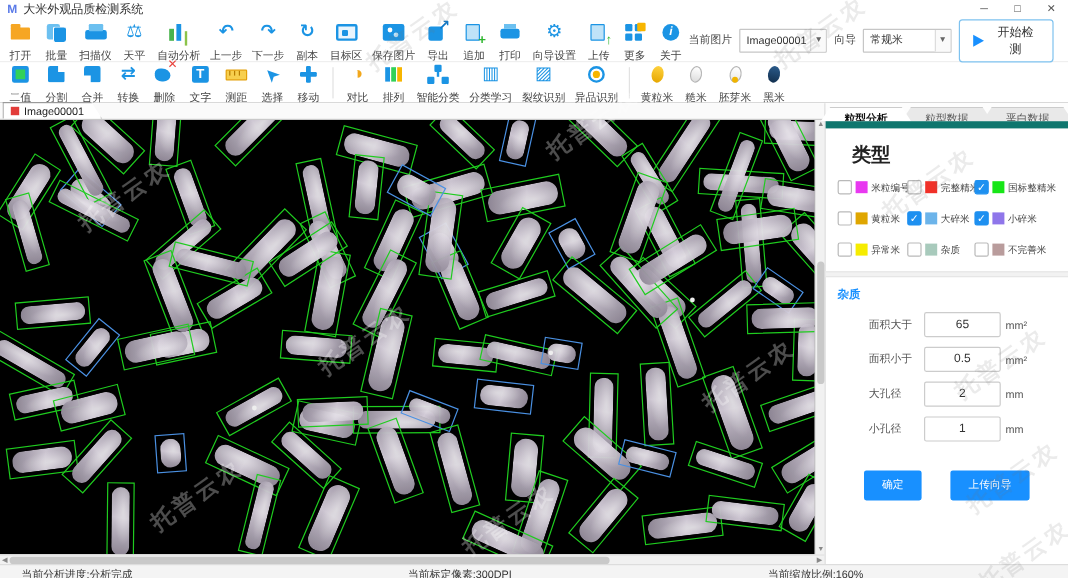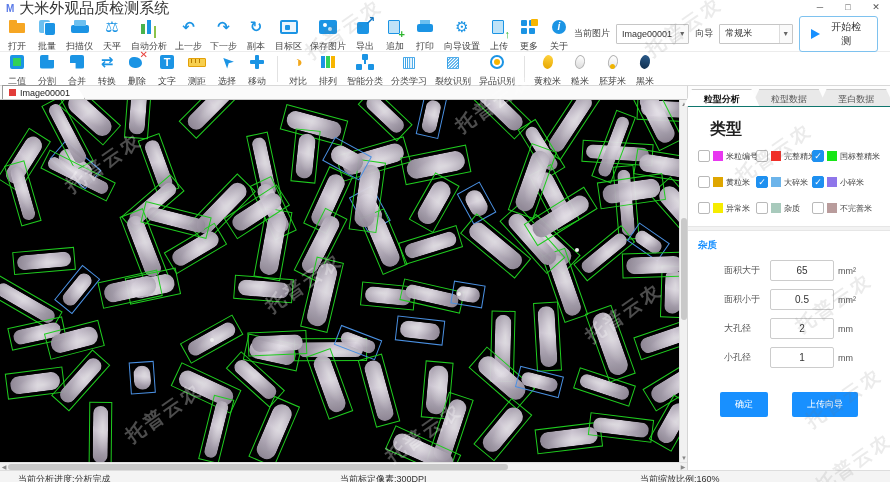--- a/index.html
+++ b/index.html
@@ -2,21 +2,21 @@
 <html><head>
 <meta charset="utf-8">
 <style>
   *{box-sizing:border-box;margin:0;padding:0}
   html,body{width:890px;height:482px;overflow:hidden}
   body{font-family:"Liberation Sans","DejaVu Sans",sans-serif;font-size:9px;color:#333;background:#fff;position:relative}
 
   
   .titlebar{height:16px;display:flex;align-items:center;padding-left:6px;gap:5px;background:#fff}
   .logo{color:#5b7be8;font-weight:bold;font-size:10px}
-  .win-title{color:#333;font-size:15px}
+  .win-title{color:#333;font-size:10px}
   .win-controls{margin-left:auto;display:flex}
   .win-btn{width:28px;height:16px;text-align:center;line-height:15px;color:#555;font-size:9px;cursor:default}
 
   
   .toolbar1{height:36px;display:flex;align-items:center;padding:0 2px;border-bottom:1px solid #ececec;background:#fff}
   .toolbar2{height:34px;display:flex;align-items:center;padding:0 2px;border-bottom:1px solid #d9d9d9;background:#fff}
   .tb-item{display:flex;flex-direction:column;align-items:center;justify-content:space-between;padding:0 4px;height:34px;cursor:default}
   .tb-item .lbl{font-size:9px;color:#444;line-height:10px;white-space:nowrap;margin-top:1px}
   .tb-sep{width:1px;height:26px;background:#e2e2e2;margin:0 5px}
   .tb-controls{margin-left:auto;display:flex;align-items:center;gap:6px;padding-right:10px}
@@ -93,21 +93,21 @@
     background:radial-gradient(ellipse at 35% 35%,rgba(255,255,255,.5),rgba(255,255,255,0) 55%),linear-gradient(100deg,#a79fae,#d2cbd7 45%,#8f8796)}
   .speck{position:absolute;background:#eee;border-radius:50%}
   .vscroll{width:8px;background:#f1f1f1;position:relative;border-left:1px solid #e0e0e0}
   .vthumb{position:absolute;left:1px;width:6px;top:118px;height:102px;background:#c9c9c9;border-radius:3px}
   .sarrow{position:absolute;width:8px;height:8px;color:#888;font-size:6px;line-height:8px;text-align:center}
   .hscroll{height:8px;background:#f1f1f1;position:relative;border-top:1px solid #e0e0e0}
   .hthumb{position:absolute;top:1px;height:6px;left:8px;width:500px;background:#c9c9c9;border-radius:3px}
 
   
   .panel{flex:1;border-left:1px solid #d5d5d5;background:#fff;display:flex;flex-direction:column}
-  .panel-tabs{display:flex;height:21px;padding-top:3px;background:#fdfdfd;border-bottom:1px solid #0f766e}
+  .panel-tabs{display:flex;height:21px;padding-top:3px;background:#fdfdfd;border-bottom:6px solid #0f766e}
   .ptab{flex:1;text-align:center;line-height:18px;font-size:9px;color:#555;background:#e9e9e9;margin:0 -4px;clip-path:polygon(8px 0,calc(100% - 8px) 0,100% 100%,0 100%);border-top:1px solid #ccc}
   .ptab.active{background:#fff;font-weight:bold;color:#111;z-index:2;position:relative}
   .panel-body{flex:1;padding:8px 10px 6px}
   .sec-h{font-weight:bold;color:#222;font-size:16px;margin:4px 12px 10px}
   .cb-grid{display:grid;grid-template-columns:58px 56px 1fr;row-gap:14px;margin-bottom:12px}
   .cb-item{display:flex;align-items:center;gap:3px;font-size:8px;color:#444;white-space:nowrap}
   .cb{width:12px;height:12px;border:1px solid #b9b9b9;border-radius:2px;background:#fff;flex:0 0 auto}
   .cb.on{background:#1e90f0;border-color:#1e90f0}
   .cb.on::before{content:"✓";display:block;color:#fff;font-size:9px;line-height:11px;text-align:center;font-weight:bold}
   .sw{width:10px;height:10px;flex:0 0 auto}

